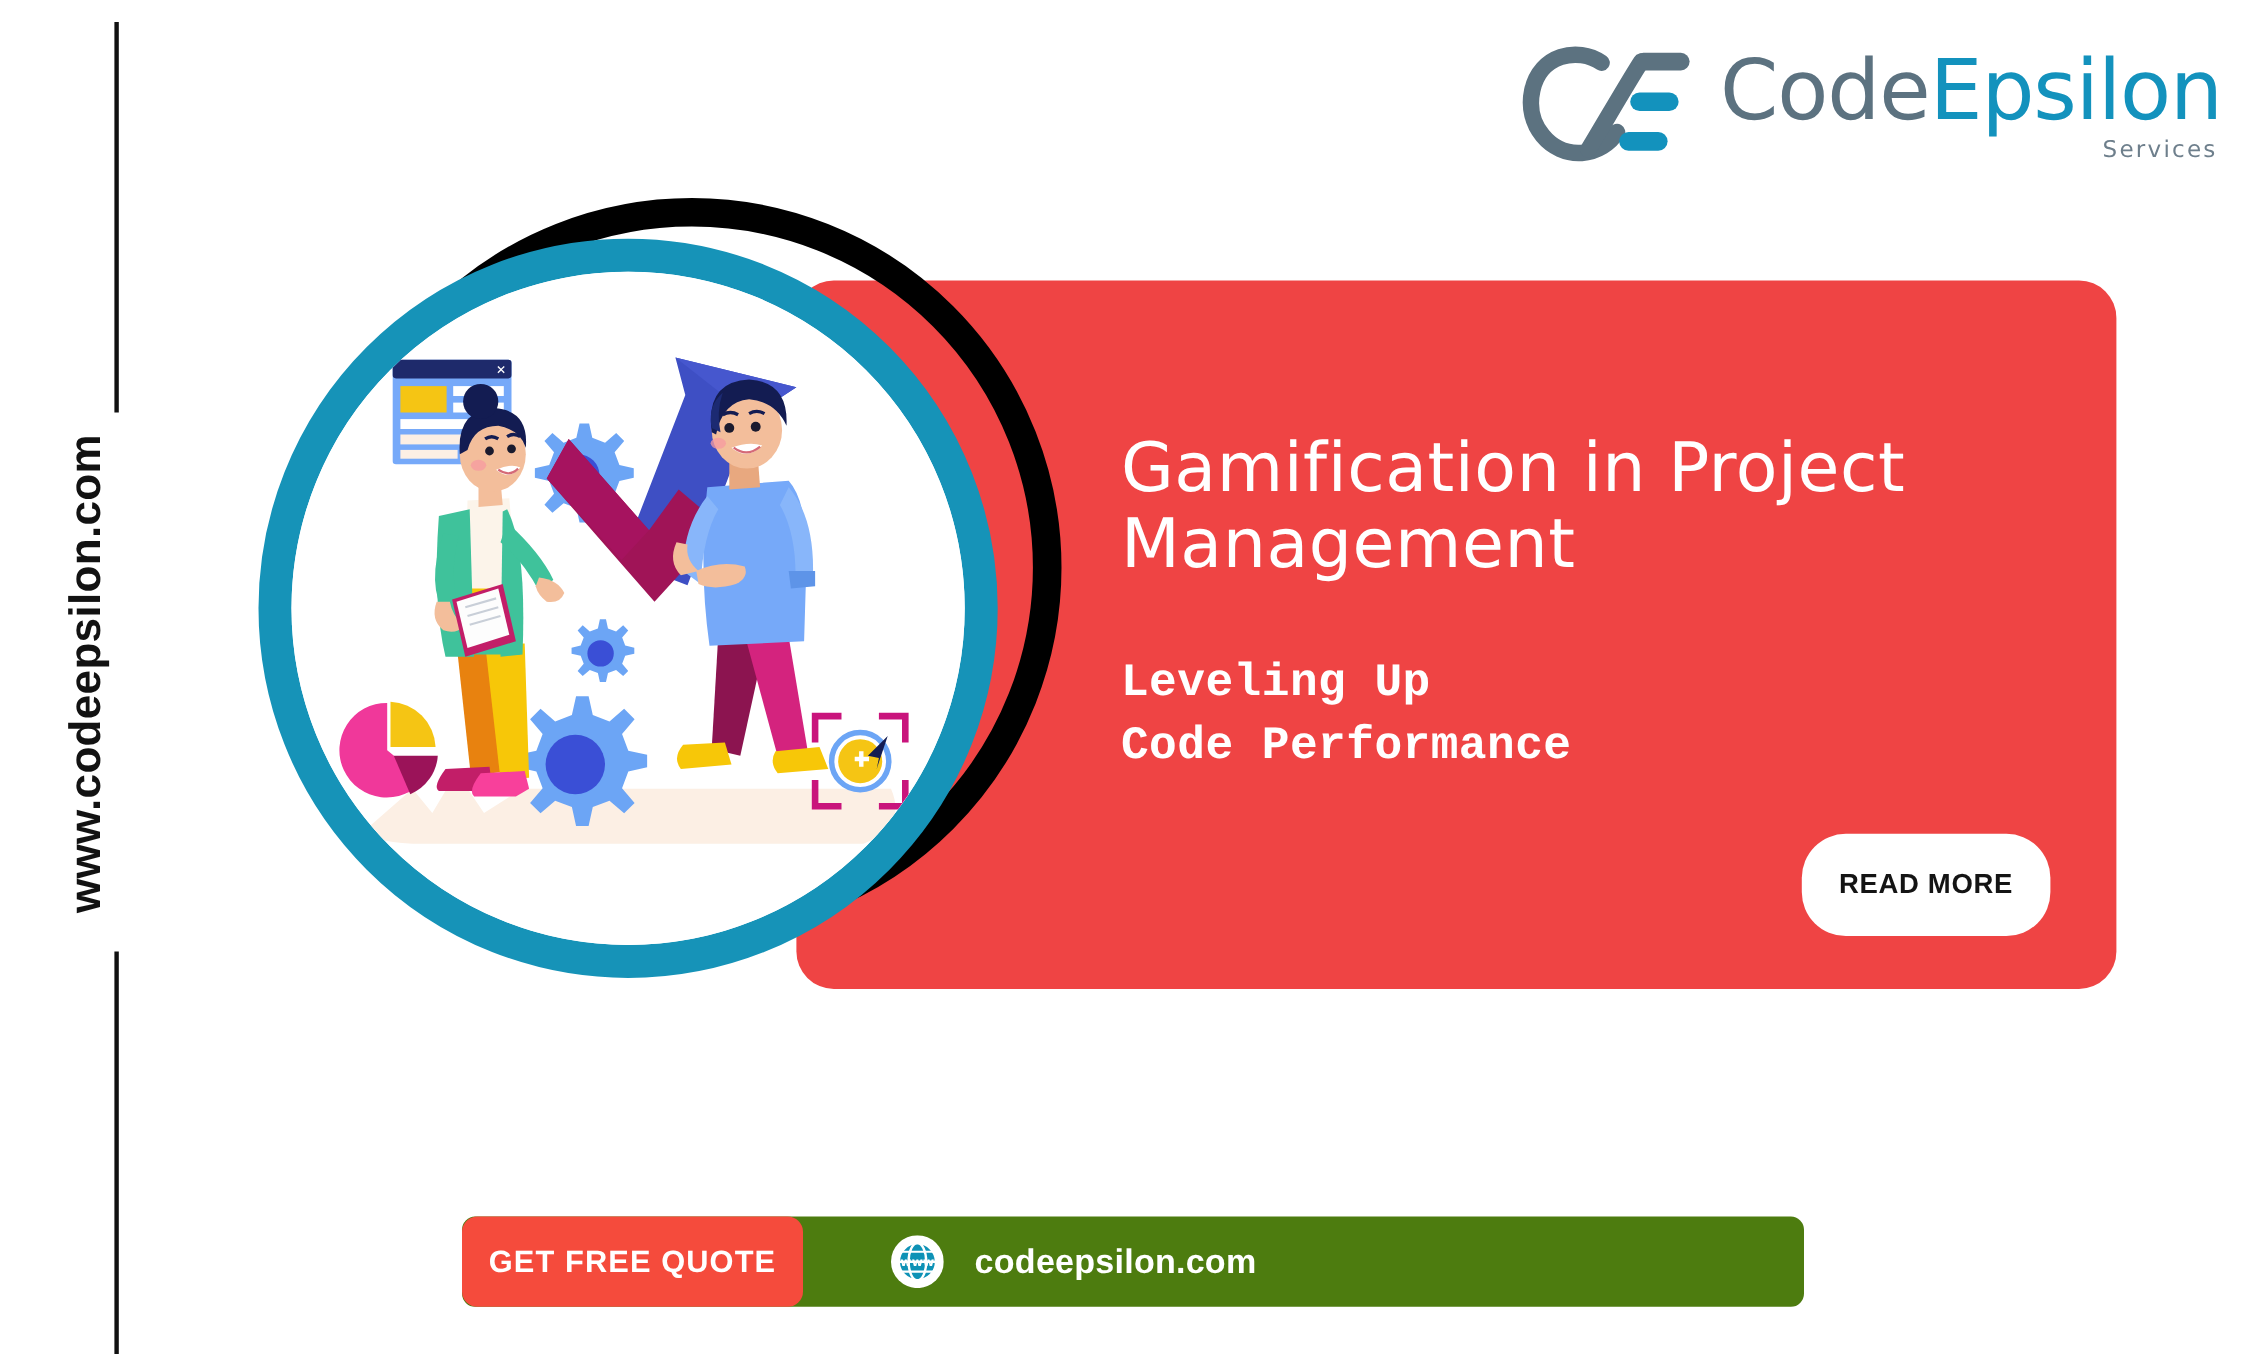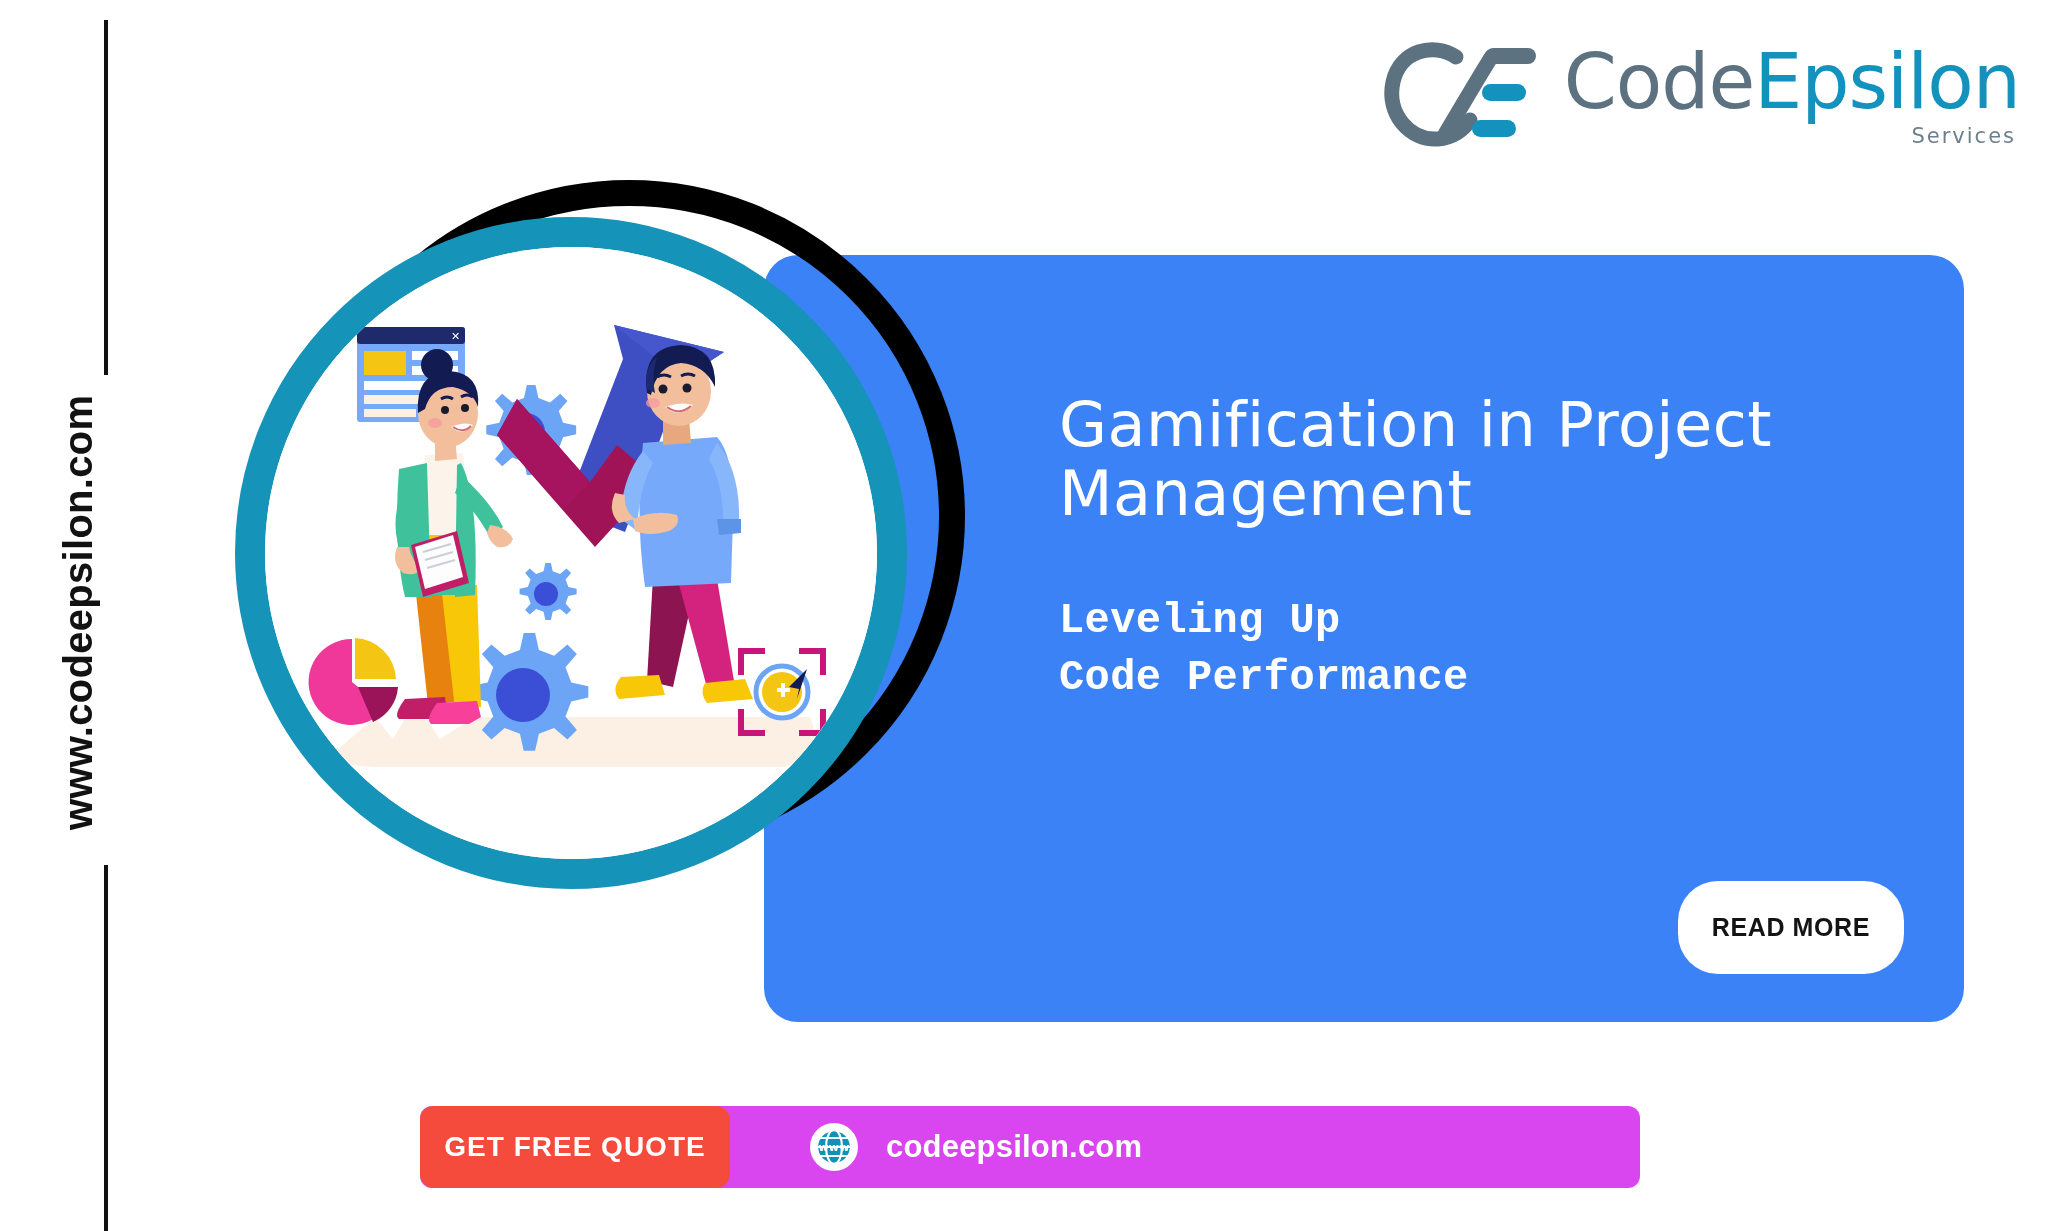--- a/index.html
+++ b/index.html
@@ -79,25 +79,25 @@
     color: #6E7F8C;
     letter-spacing: 2px;
     margin-top: 6px;
     margin-right: 4px;
     font-family: "DejaVu Sans", sans-serif;
   }
 
   
   #content-panel {
     position: absolute;
-    left: 764px;
+    left: 724px;
     top: 255px;
     width: 1200px;
-    height: 767px;
-    background: #3b82f6;
+    height: 644px;
+    background: #ef4444;
     border-radius: 34px;
   }
   #headline-block {
     position: absolute;
     left: 295px;
     top: 135px;
     width: 830px;
   }
   #headline {
     font-family: "DejaVu Sans", sans-serif;
@@ -172,21 +172,21 @@
     background: #ffffff;
   }
 
   
   #contact-bar {
     position: absolute;
     left: 420px;
     top: 1106px;
     width: 1220px;
     height: 82px;
-    background: #d946ef;
+    background: #4d7c0f;
     border-radius: 12px;
     display: flex;
     align-items: center;
   }
   #get-free-quote-button {
     background: #F54B3C;
     color: #ffffff;
     border: none;
     border-radius: 14px;
     width: 310px;

